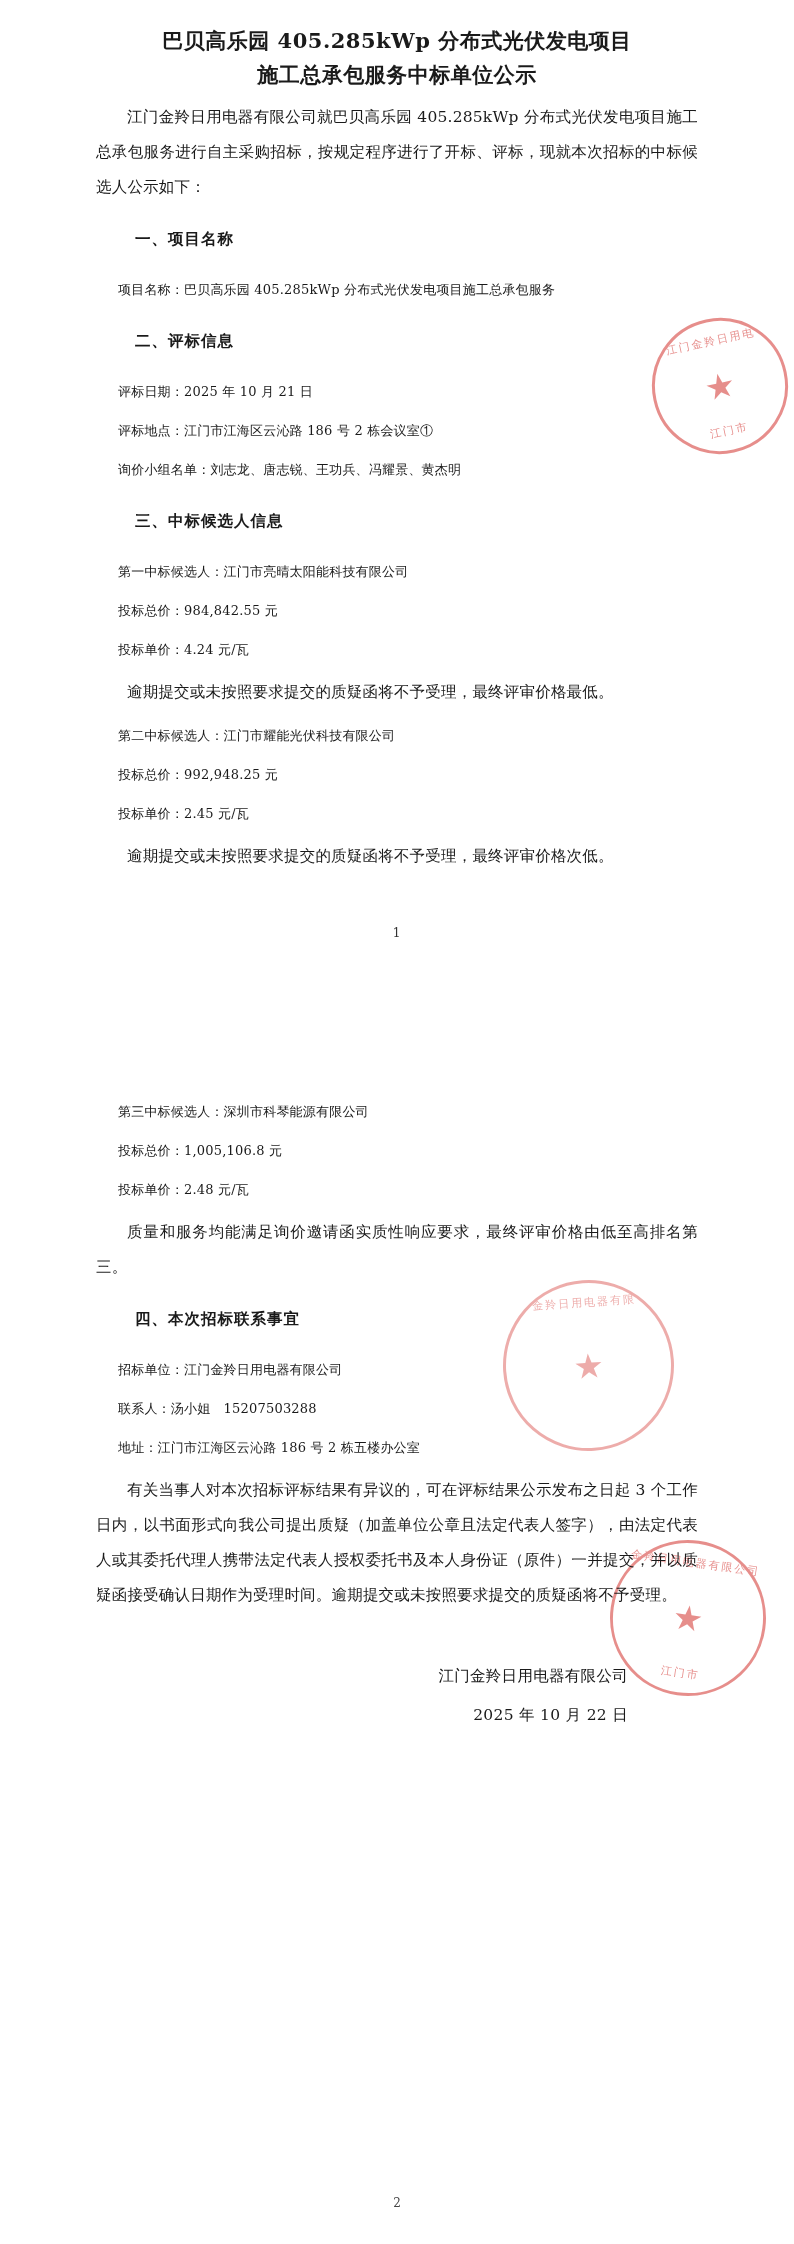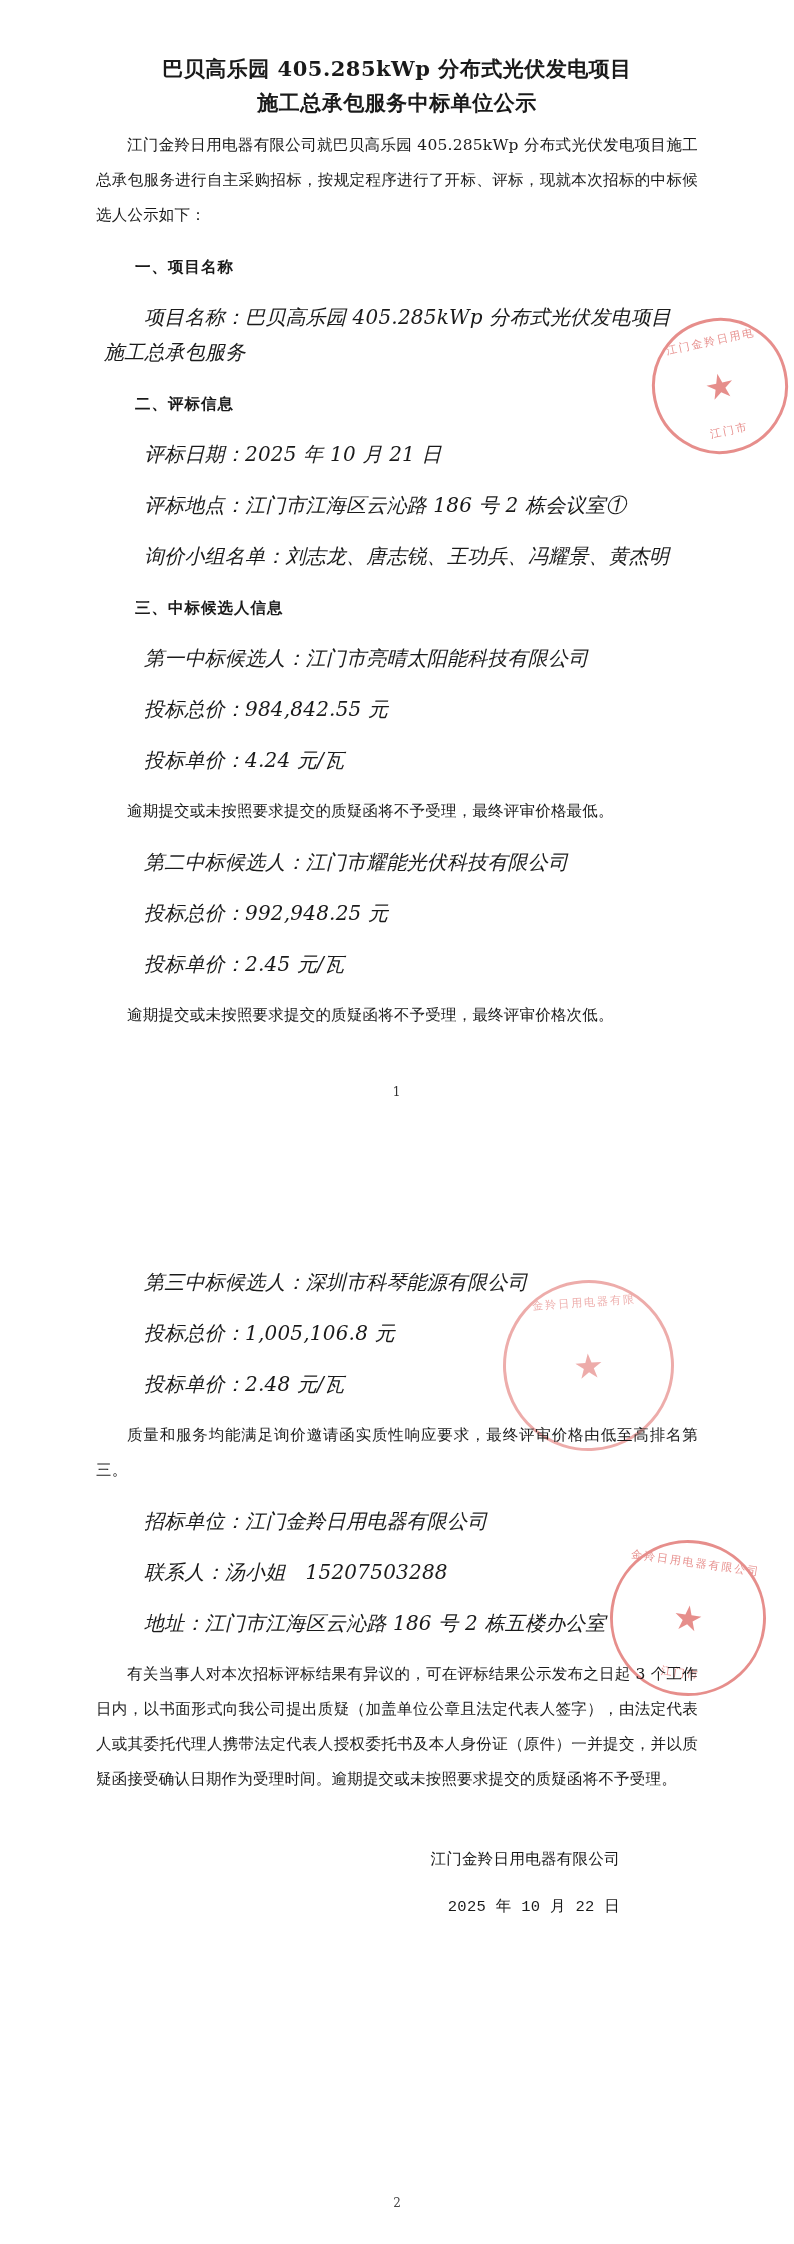--- a/index.html
+++ b/index.html
@@ -24,21 +24,21 @@
     padding: 0 88px;
     box-sizing: border-box;
     z-index: 3;
   }
   .doc-title {
     text-align: center;
     font-size: 21px;
     font-weight: bold;
     line-height: 34px;
     letter-spacing: 0.5px;
-    padding-top: 52px;
+    padding-top: 24px;
     margin: 0 16px;
   }
   .doc-title .line2 {
     display: block;
   }
   p.para {
     font-size: 15.5px;
     line-height: 35px;
     margin: 8px;
     text-indent: 2em;
@@ -47,26 +47,25 @@
   }
   p.section {
     font-size: 15.5px;
     line-height: 35px;
     margin: 16px;
     text-indent: 2em;
     font-weight: bold;
     letter-spacing: 1px;
   }
   p.item {
-    font-size: 20px;
-    line-height: 35px;
-    margin: 16px;
+    font-size: 13px;
+    line-height: 35px;
+    margin: 4px;
     text-indent: 2em;
     letter-spacing: 0.2px;
-    font-style: italic;
   }
   .first-para {
     margin-top: 26px;
   }
   .spacer-mid { height: 150px; }
   .page-num {
     text-align: center;
     font-size: 12px;
     color: #333;
     letter-spacing: 1px;
@@ -75,23 +74,22 @@
     margin-top: 52px;
   }
   .sign-block {
     margin-top: 46px;
     text-align: right;
     padding-right: 74px;
   }
   .sign-block p {
     font-size: 15.5px;
     line-height: 35px;
-    margin: 12px;
+    margin: 4px;
     letter-spacing: 0.3px;
-    font-family: Liberation Mono, monospace;
   }
   .bottom-page-num {
     position: absolute;
     bottom: 34px;
     left: 0;
     width: 100%;
     text-align: center;
     font-size: 12px;
     color: #444;
   }
@@ -192,20 +190,21 @@
 
     <div class="page-num page-num-1">1</div>
 
     <div class="spacer-mid"></div>
 
     <p class="item">第三中标候选人：深圳市科琴能源有限公司</p>
     <p class="item">投标总价：1,005,106.8 元</p>
     <p class="item">投标单价：2.48 元/瓦</p>
     <p class="para">质量和服务均能满足询价邀请函实质性响应要求，最终评审价格由低至高排名第三。</p>
 
+    <p class="section">四、本次招标联系事宜</p>
     <p class="item">招标单位：江门金羚日用电器有限公司</p>
     <p class="item">联系人：汤小姐　15207503288</p>
     <p class="item">地址：江门市江海区云沁路 186 号 2 栋五楼办公室</p>
 
     <p class="para">有关当事人对本次招标评标结果有异议的，可在评标结果公示发布之日起 3 个工作日内，以书面形式向我公司提出质疑（加盖单位公章且法定代表人签字），由法定代表人或其委托代理人携带法定代表人授权委托书及本人身份证（原件）一并提交，并以质疑函接受确认日期作为受理时间。逾期提交或未按照要求提交的质疑函将不予受理。</p>
 
     <div class="sign-block">
       <p>江门金羚日用电器有限公司</p>
       <p>2025 年 10 月 22 日</p>
     </div>

